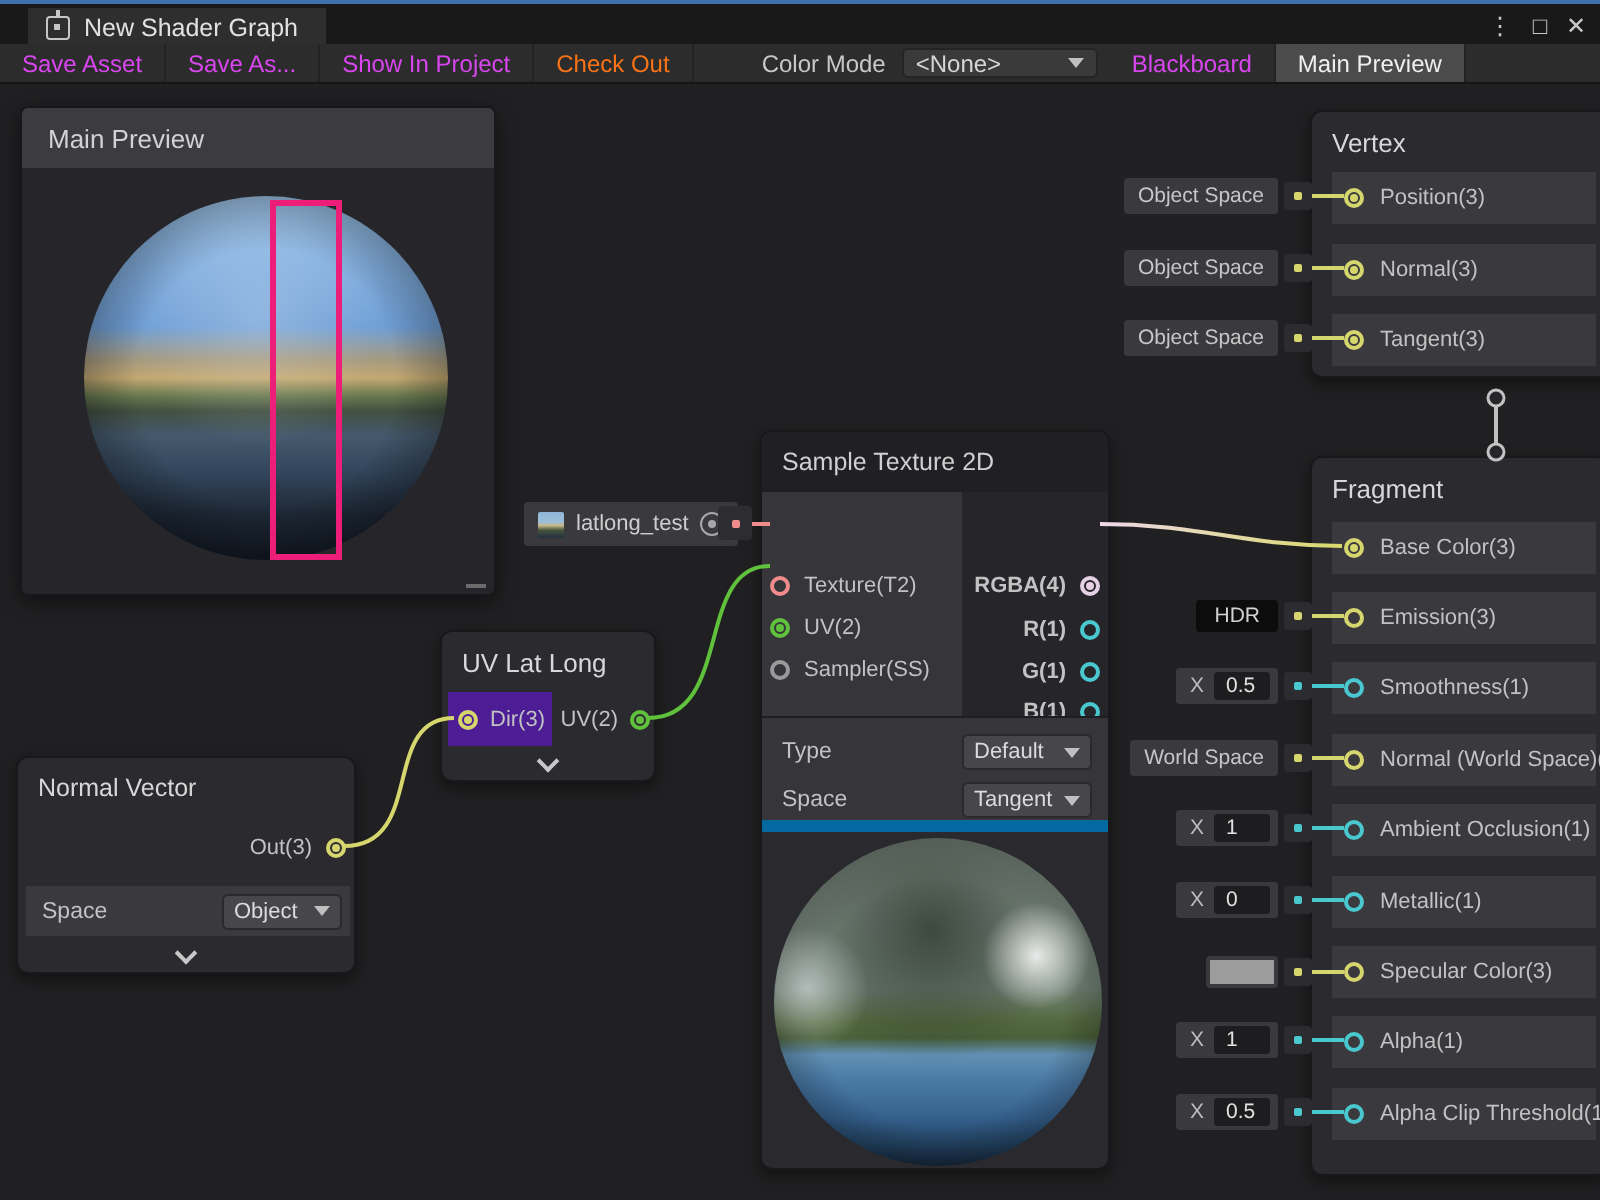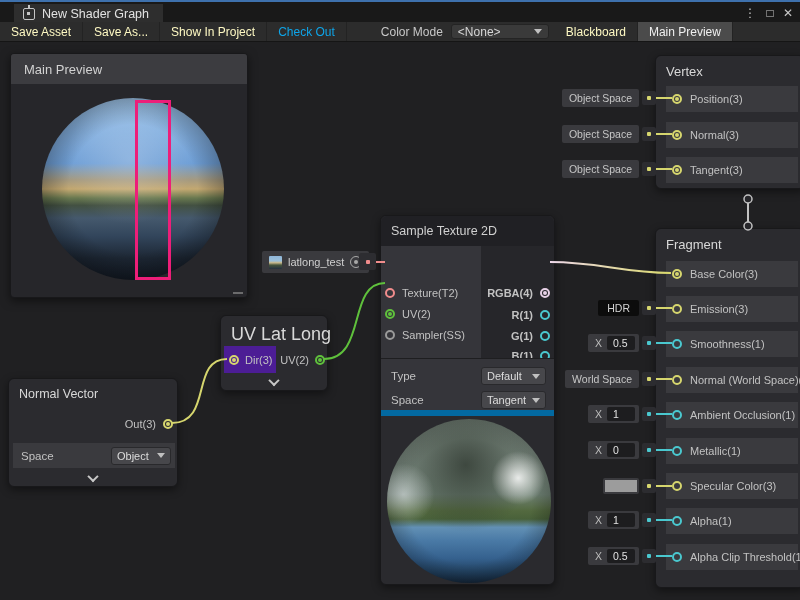--- a/index.html
+++ b/index.html
@@ -10,22 +10,22 @@
   #tabbar { position:absolute; left:0; top:0; width:800px; height:22px; background:#191919; border-top:2px solid #3e71ad; z-index:10; }
   #tab { position:absolute; left:14px; top:2px; height:20px; background:#2e2e2e; display:flex; align-items:center; gap:7px; padding:0 14px 0 9px; }
   #tab-icon { width:12px; height:12px; border:1.5px solid #c6c6c6; border-radius:2px; position:relative; }
   #tab-icon::before { content:""; position:absolute; left:3px; top:3px; width:3px; height:3px; background:#c6c6c6; }
   #tab-icon::after { content:""; position:absolute; left:4px; top:-4px; width:2px; height:3px; background:#c6c6c6; }
   #tab-label { color:#e2e2e2; font-size:12.5px; white-space:nowrap; }
   .winctl { position:absolute; top:2px; height:18px; width:16px; color:#c8c8c8; font-size:12px; display:flex; align-items:center; justify-content:center; }
 
   
   #toolbar { position:absolute; left:0; top:22px; width:800px; height:20px; background:#2c2c2c; border-bottom:1px solid #151515; display:flex; align-items:stretch; z-index:10; }
-  .tbtn { display:flex; align-items:center; padding:0 11px; color:#fef9c3; font-size:12px; border-right:1px solid #232323; white-space:nowrap; }
-  .tbtn.disabled { color:#0ea5e9; }
+  .tbtn { display:flex; align-items:center; padding:0 11px; color:#d946ef; font-size:12px; border-right:1px solid #232323; white-space:nowrap; }
+  .tbtn.disabled { color:#f97316; }
   .tbtn.active { background:#4b4b4b; color:#efefef; }
   .tb-gap { flex:0 0 26px; }
   .tb-label { display:flex; align-items:center; padding:0 8px; color:#c8c8c8; font-size:12px; }
   .tb-dd { display:flex; align-items:center; justify-content:space-between; width:98px; margin:2px 6px 2px 0; background:#3a3a3a; border:1px solid #242424; border-radius:3px; color:#d6d6d6; font-size:12px; padding:0 6px; }
   .dd-arrow { width:0; height:0; border-left:4px solid transparent; border-right:4px solid transparent; border-top:5px solid #c0c0c0; }
 
   
   #canvas { position:absolute; left:0; top:42px; width:800px; height:558px; background:#202022; }
   #wires { position:absolute; left:0; top:0; width:800px; height:600px; z-index:4; pointer-events:none; }
 
@@ -387,21 +387,21 @@
 <div id="texprop">
   <span id="texprop-thumb"></span>
   <span id="texprop-label">latlong_test</span>
   <span id="texprop-target"></span>
 </div>
 <div id="texprop-port">
     <span class="wg-dot" style="--c:#f08c8c"></span>
   </div>
 
 <div class="node" id="uvlatlong">
-  <div class="node-title" style="font-size:18px">UV Lat Long</div>
+  <div class="node-title" style="font-size:13px">UV Lat Long</div>
   <div id="uvl-ports">
     <div id="uvl-instrip">
       <span class="port c-vec connected"></span>
       <span class="plabel">Dir(3)</span>
     </div>
     <div id="uvl-out">
       <span class="plabel">UV(2)</span>
       <span class="port c-green connected"></span>
     </div>
   </div>

